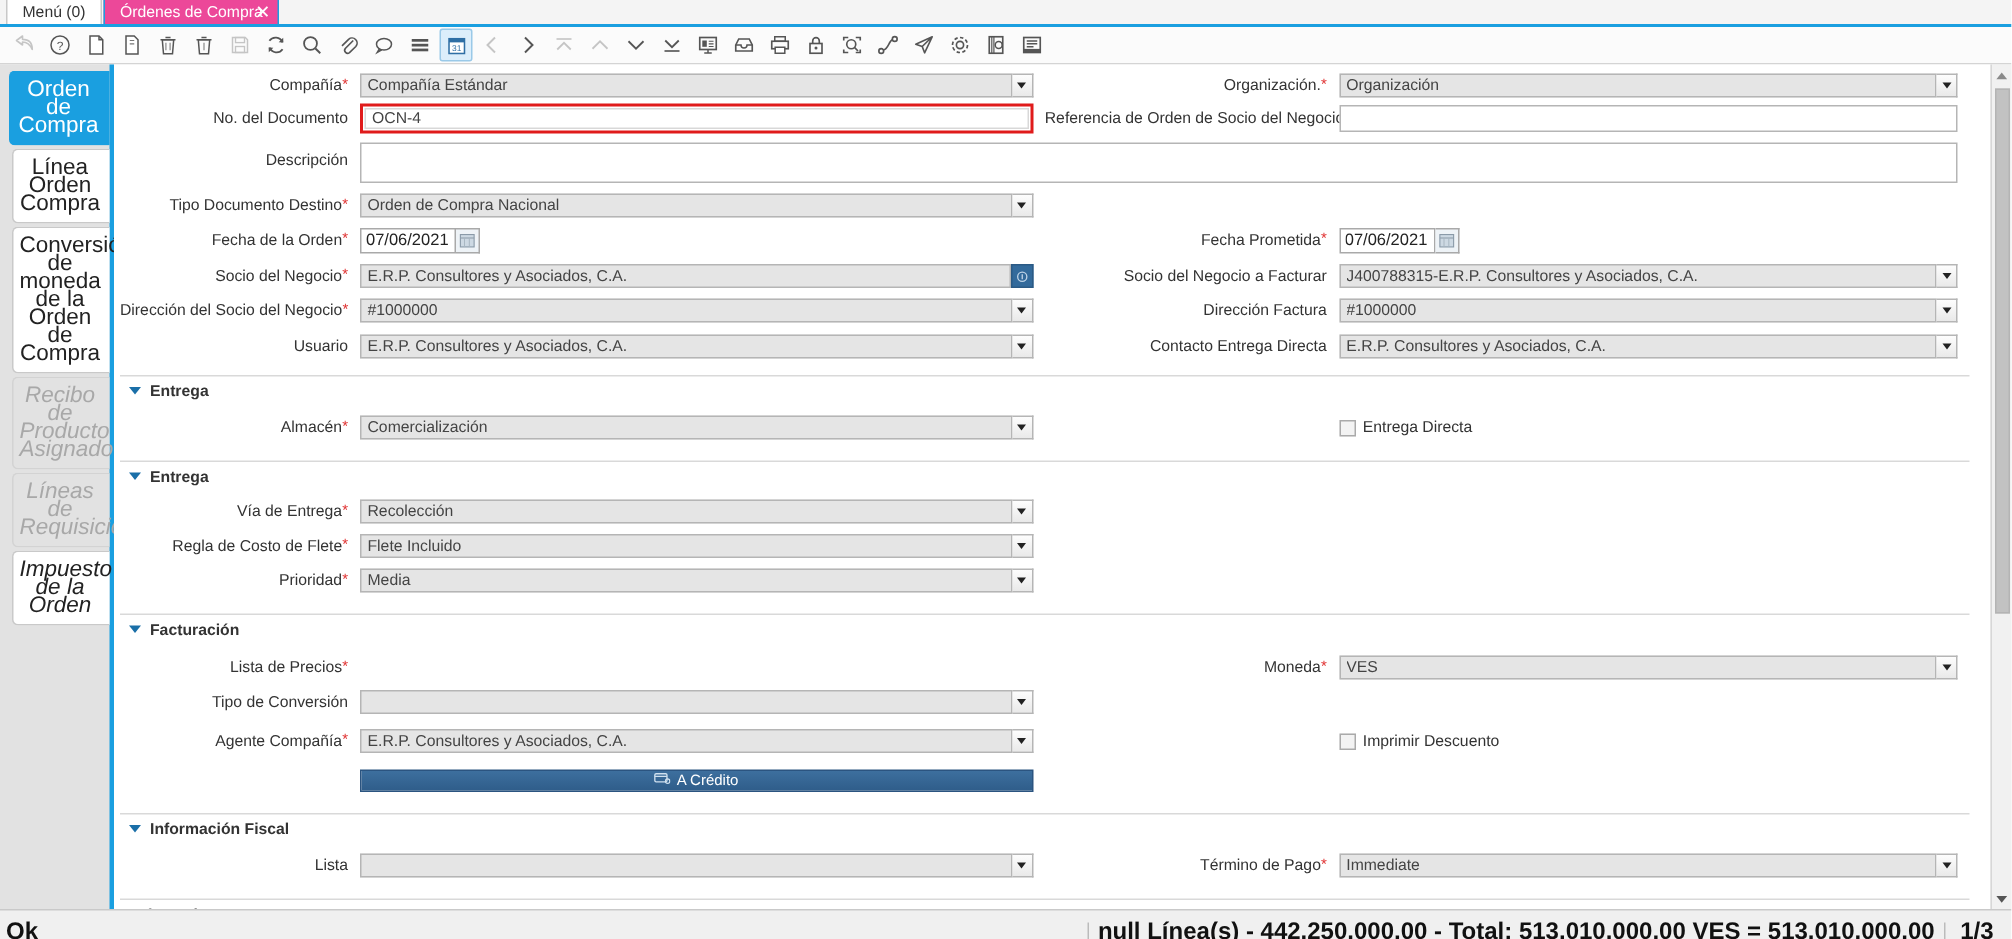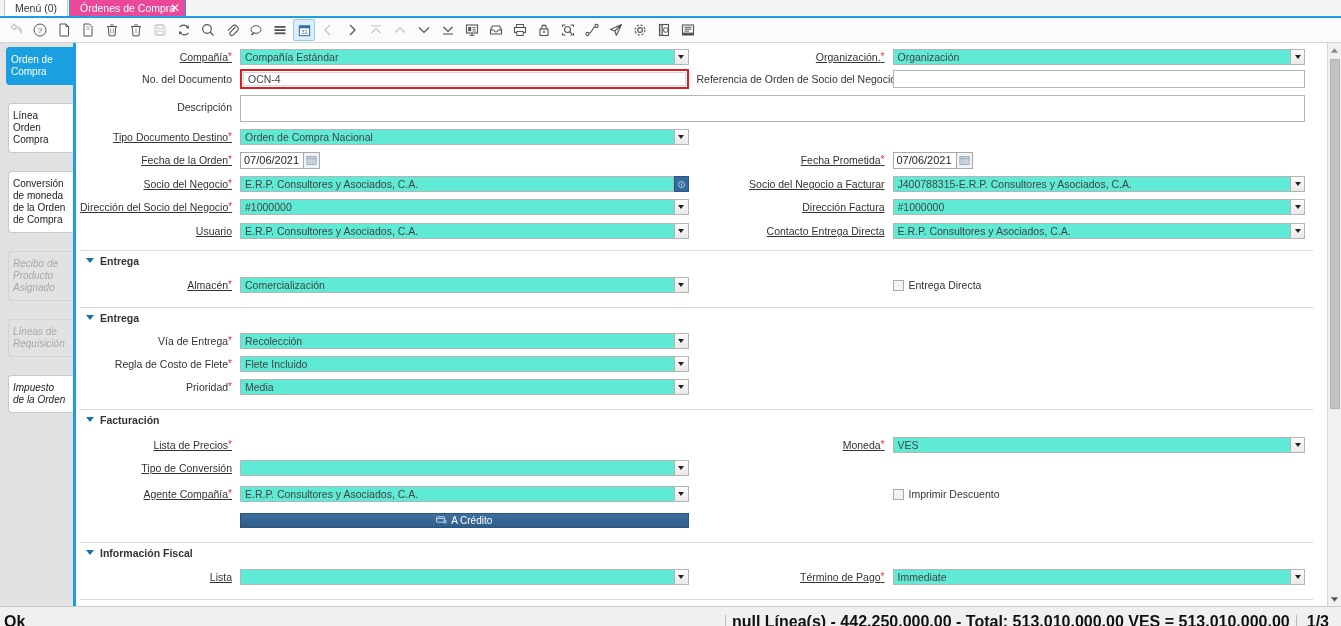--- a/index.html
+++ b/index.html
@@ -87,24 +87,24 @@
   .vtabs {
     width: 76px;
     background: #e2e2e2;
     border-right: 3px solid #1a9fe0;
     padding-top: 4px;
     flex: none;
     position: relative;
   }
   .vtab {
     margin-left: 8px;
-    margin-bottom: 18px;
+    margin-bottom: 2px;
     padding: 6px 6px 6px 4px;
-    text-align: left;
-    font-size: 10px;
+    text-align: center;
+    font-size: 15px;
     line-height: 12px;
     background: #ffffff;
     border: 1px solid #c9c9c9;
     border-right: none;
     border-top-left-radius: 4px;
     border-bottom-left-radius: 4px;
     color: #222;
   }
   .vtab.active {
     background: #1a9fe0;
@@ -148,37 +148,36 @@
   .lbl {
     width: 160px;
     text-align: right;
     padding-right: 8px;
     font-size: 10.5px;
     color: #333;
     white-space: nowrap;
     flex: none;
   }
   .lbl.link {
-    text-decoration: underline;
   }
   .lbl .req { color: #e03131; font-size: 10px; vertical-align: top; }
   .lbl.wide { width: 196px; }
 
   .fieldbox {
     display: flex;
     align-items: stretch;
     height: 16px;
     flex: 1;
     margin-right: 8px;
   }
   input.txt {
     flex: 1;
     height: 16px;
     border: 1px solid #b5b5b5;
-    background: #5eead4;
+    background: #e5e5e5;
     font-family: "Liberation Sans", sans-serif;
     font-size: 10.5px;
     color: #444;
     padding: 0 4px;
     outline: none;
     min-width: 0;
   }
   input.txt.white { background: #ffffff; }
   .combo-arrow {
     width: 14px;

